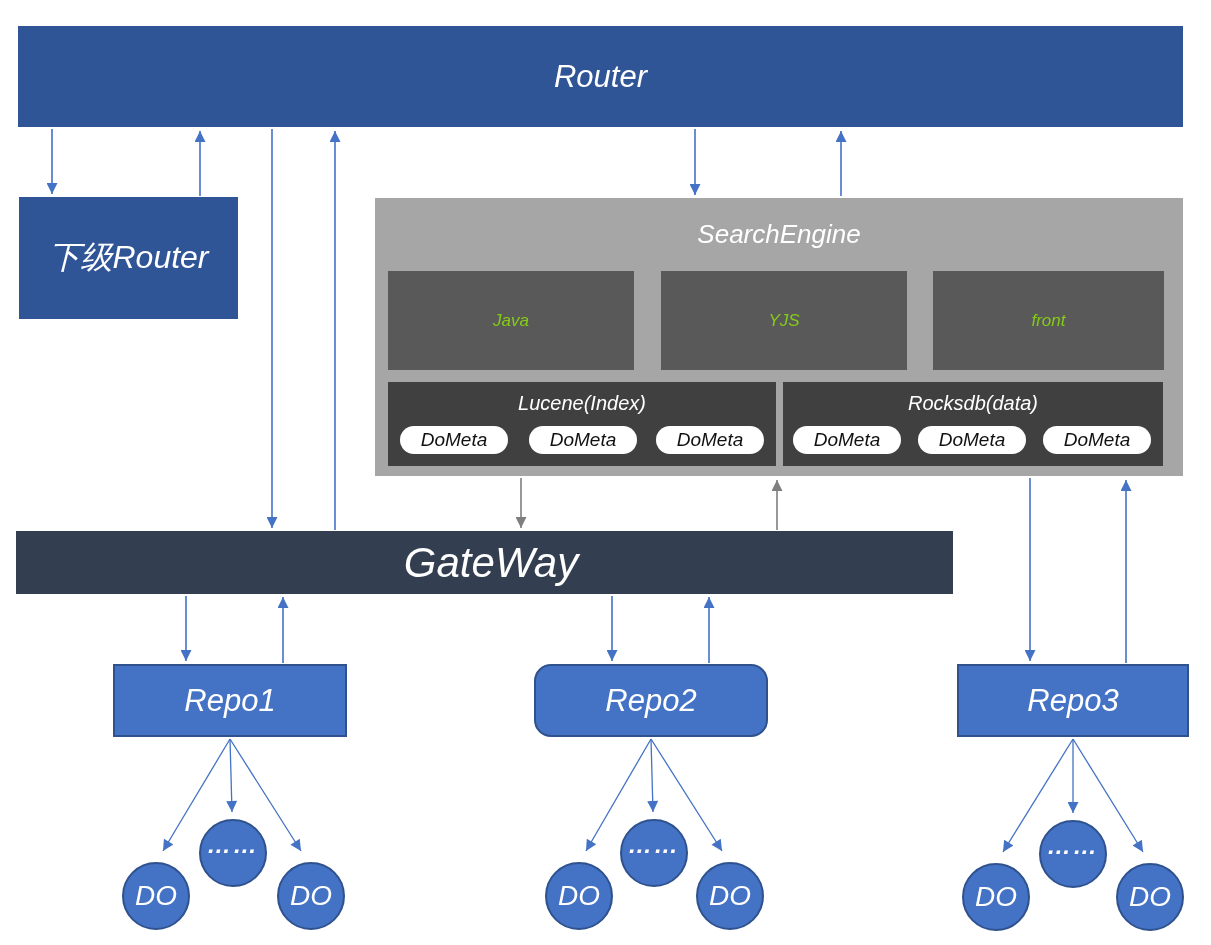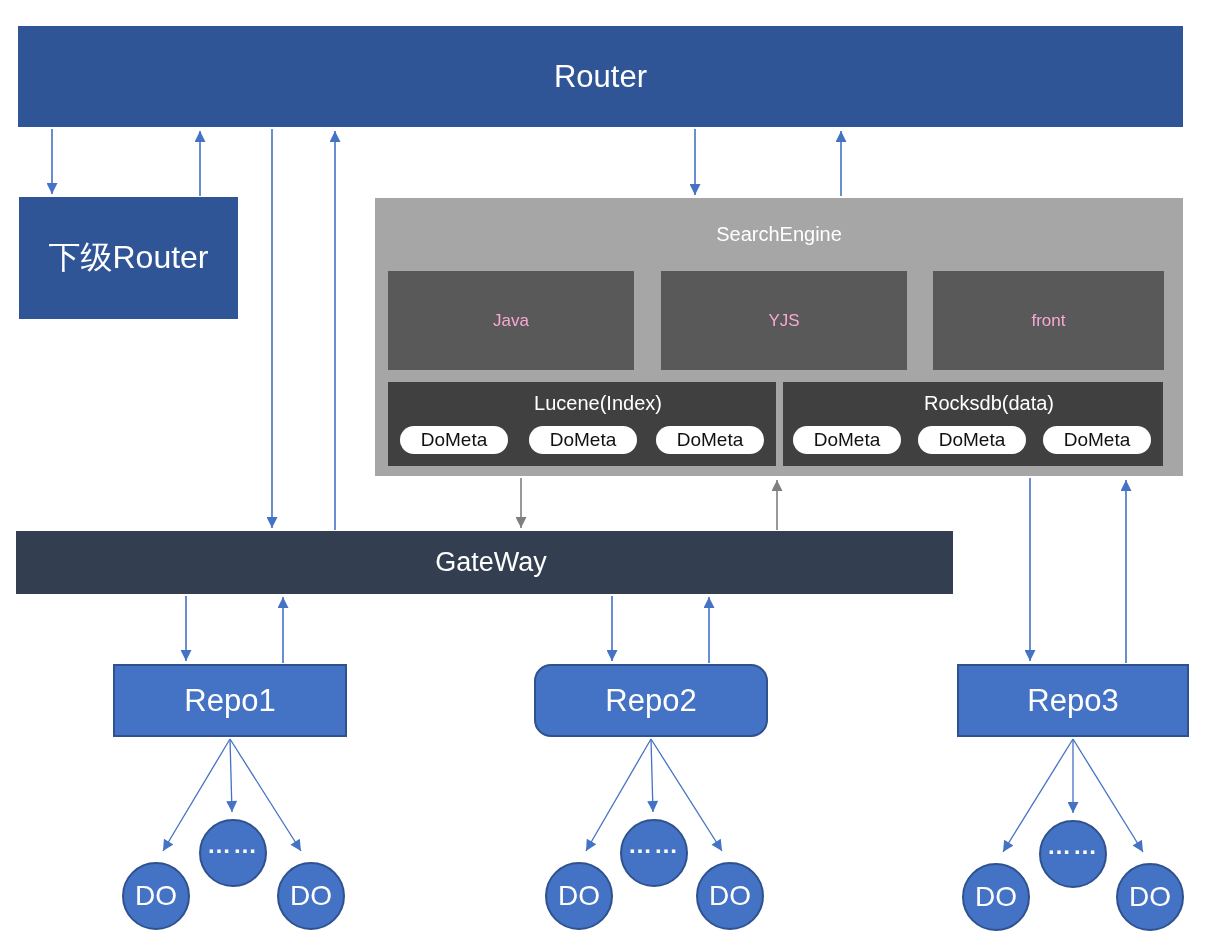--- a/index.html
+++ b/index.html
@@ -1,34 +1,34 @@
 <!DOCTYPE html>
 <html><head>
 <meta charset="utf-8">
 <style>
   html,body{margin:0;padding:0;background:#ffffff;}
   .canvas{
     position:relative;width:1211px;height:945px;background:#ffffff;
-    font-family:"Liberation Sans","DejaVu Sans",sans-serif;overflow:hidden;
+    font-family:"Liberation Sans","DejaVu Sans",sans-serif;overflow:hidden;font-style:italic;
   }
   .abs{position:absolute;box-sizing:border-box;}
   .center{display:flex;align-items:center;justify-content:center;text-align:center;}
   svg.wires{position:absolute;left:0;top:0;width:1211px;height:945px;pointer-events:none;}
 
   
   .router{left:18px;top:26px;width:1165px;height:101px;background:#2F5597;color:#fff;font-size:31px;}
   .subrouter{left:19px;top:197px;width:219px;height:122px;background:#2F5597;color:#fff;font-size:32px;}
-  .gateway{left:16px;top:531px;width:937px;height:63px;background:#333F50;color:#fff;font-size:27px;padding-left:13px;}
+  .gateway{left:16px;top:531px;width:937px;height:63px;background:#333F50;color:#fff;font-size:42px;padding-left:13px;}
 
   
   .se{left:375px;top:198px;width:808px;height:278px;background:#A6A6A6;}
-  .se-title{left:0;top:10px;width:100%;height:52px;color:#fff;font-size:20px;}
-  .module{top:73px;height:99px;background:#595959;color:#f9a8d4;font-size:17px;}
+  .se-title{left:0;top:10px;width:100%;height:52px;color:#fff;font-size:26px;}
+  .module{top:73px;height:99px;background:#595959;color:#84cc16;font-size:17px;}
   .store{top:184px;height:84px;background:#404040;color:#fff;}
-  .store-label{left:16px;top:5px;width:100%;height:32px;font-size:20px;color:#fff;}
+  .store-label{left:0;top:5px;width:100%;height:32px;font-size:20px;color:#fff;}
   .dometa{top:44px;width:108px;height:28px;background:#ffffff;color:#111;font-size:19px;border-radius:14px;}
 
   
   .repo{top:664px;width:234px;height:73px;background:#4472C4;border:2px solid #2F528F;color:#fff;font-size:31px;}
   .circle{width:68px;height:68px;border-radius:50%;background:#4472C4;border:2px solid #2F528F;color:#fff;}
   .do{font-size:28px;}
   .dots{font-size:24px;letter-spacing:2px;padding-bottom:16px;font-weight:bold;}
 </style>
 </head>
 <body>

